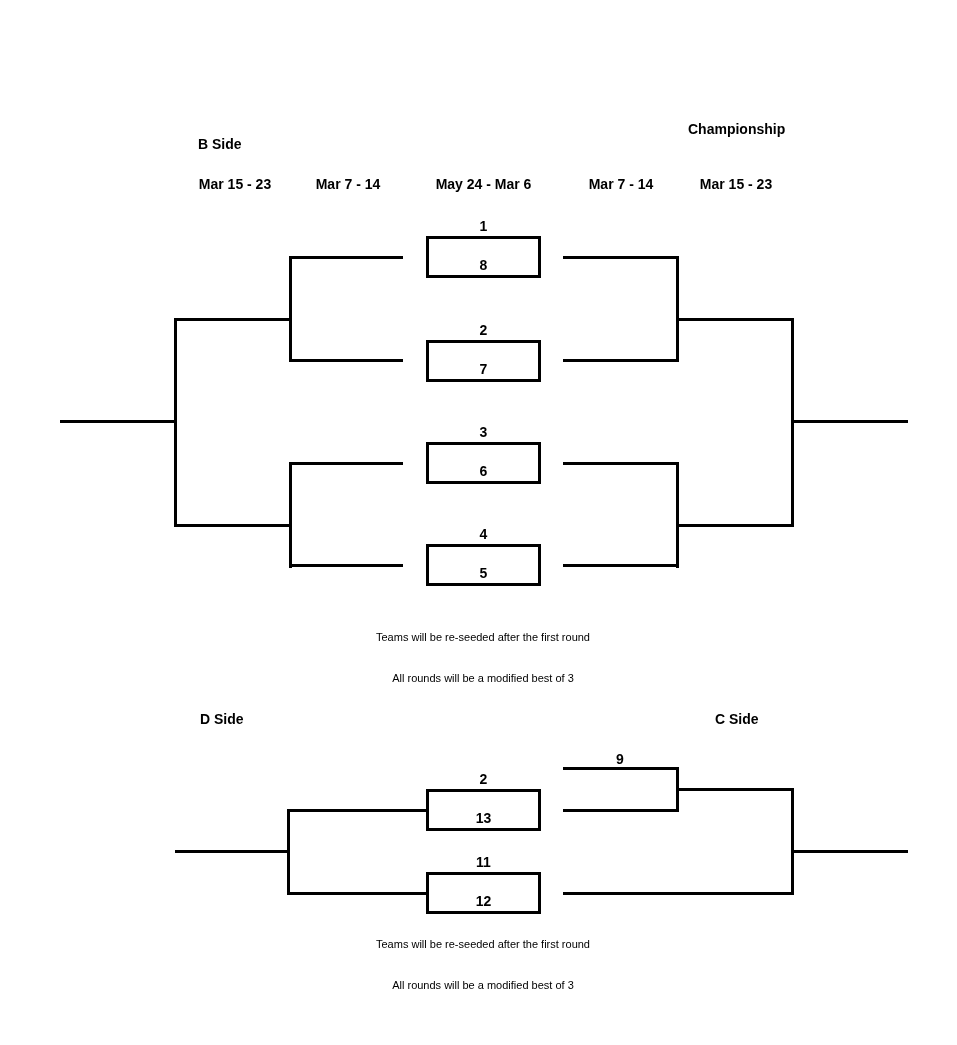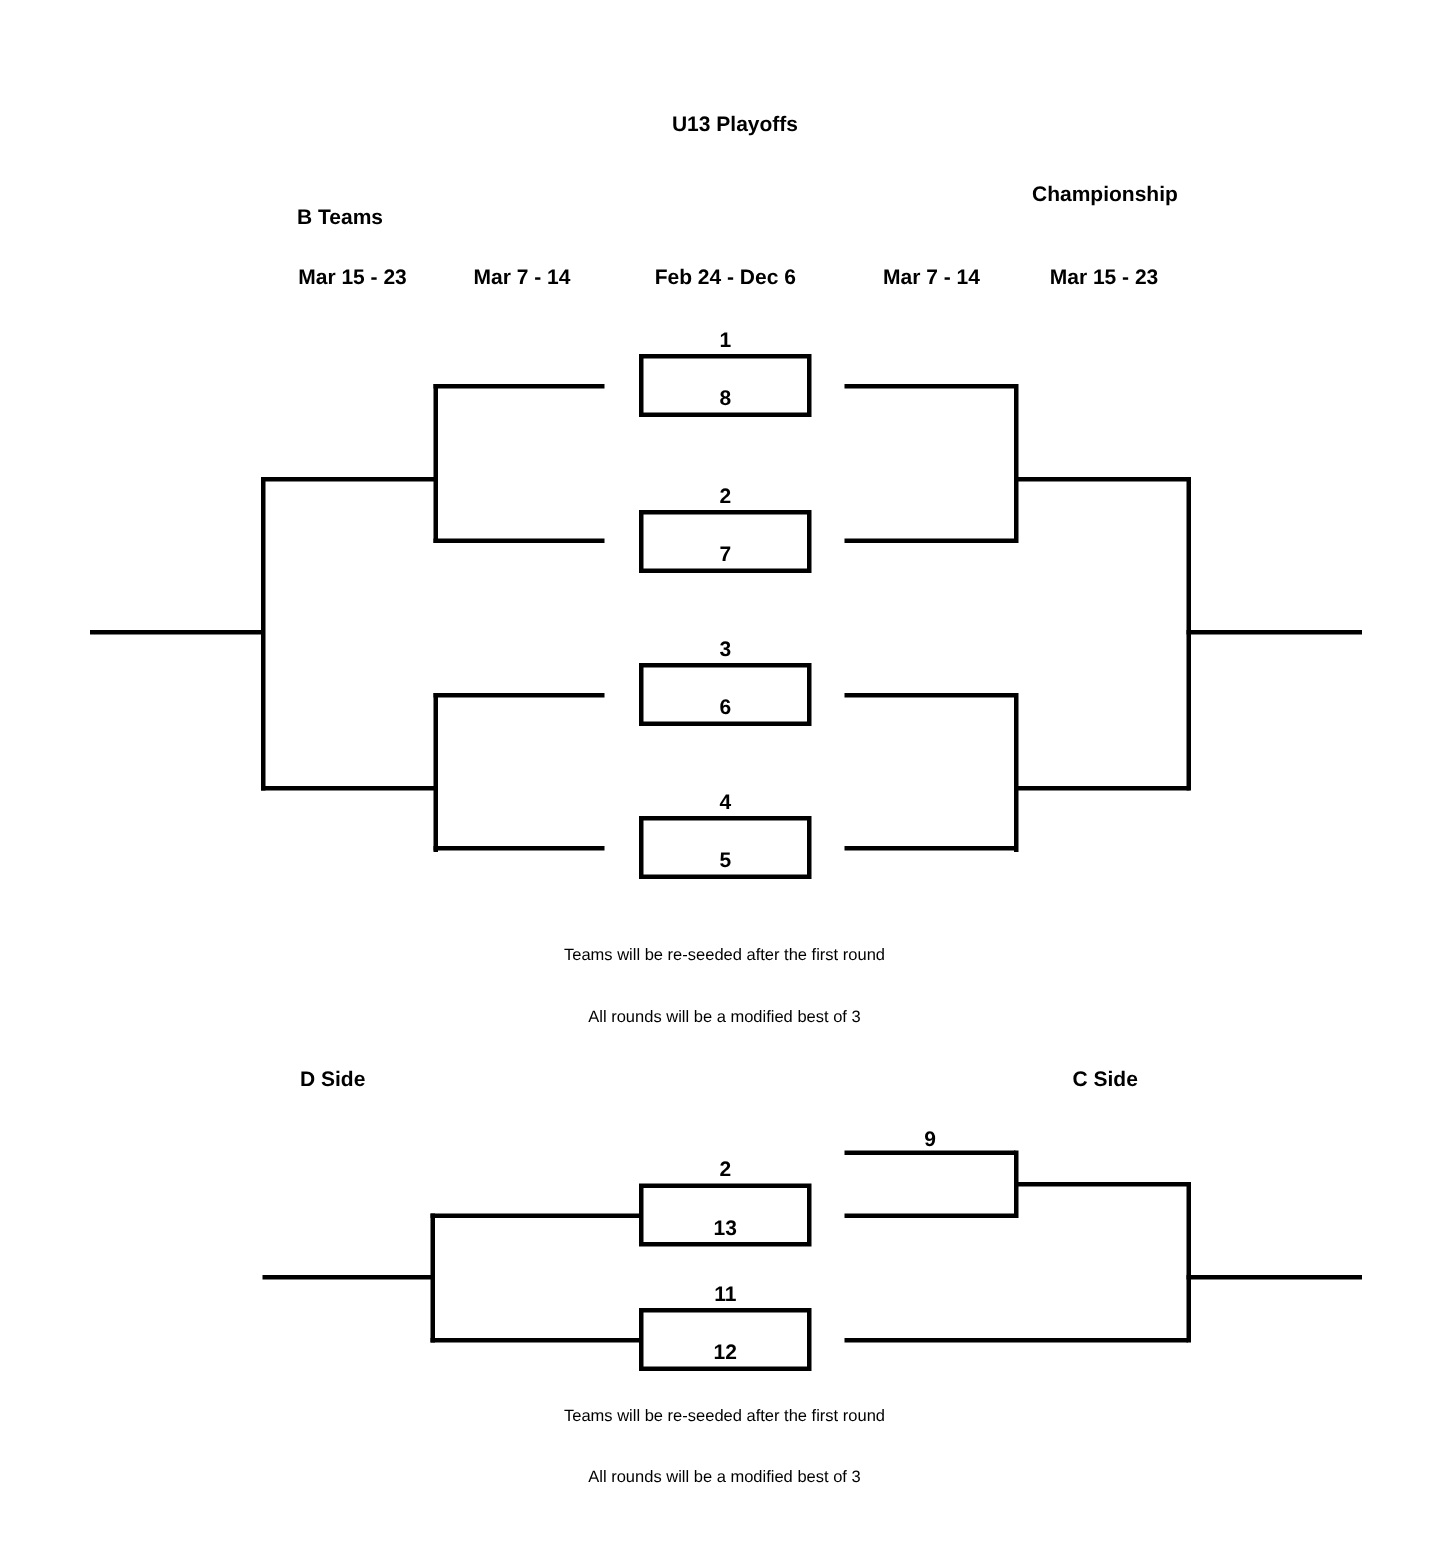--- a/index.html
+++ b/index.html
@@ -18,30 +18,29 @@
     box-sizing:border-box;background:#fff;display:flex;align-items:flex-end;
     justify-content:center;padding-bottom:3px;
   }
   .seed{font-size:14px;font-weight:bold;line-height:1;}
 </style>
 </head>
 <body>
 
 <div class="canvas">
 
-  <div class="t b c" style="left:190px;top:74px;width:600px;">U13 Playoffs</div>
 
   <div>
 
-    <div class="t b" style="left:198px;top:136px;">B Teams</div>
+    <div class="t b" style="left:198px;top:136px;">B Side</div>
     <div class="t b" style="left:688px;top:121px;">Championship</div>
 
     <div class="t b c" style="left:175px;top:176px;width:120px;">Mar 15 - 23</div>
     <div class="t b c" style="left:290px;top:176px;width:116px;">Mar 7 - 14</div>
-    <div class="t b c" style="left:408px;top:176px;width:151px;">Feb 24 - Dec 6</div>
+    <div class="t b c" style="left:408px;top:176px;width:151px;">May 24 - Mar 6</div>
     <div class="t b c" style="left:563px;top:176px;width:116px;">Mar 7 - 14</div>
     <div class="t b c" style="left:676px;top:176px;width:120px;">Mar 15 - 23</div>
 
     <div class="hl" style="left:60px;top:420px;width:115px;"></div>
     <div class="vl" style="left:174px;top:318px;height:209px;"></div>
     <div class="hl" style="left:174px;top:318px;width:116px;"></div>
     <div class="hl" style="left:174px;top:524px;width:116px;"></div>
     <div class="vl" style="left:289px;top:256px;height:106px;"></div>
     <div class="vl" style="left:289px;top:462px;height:106px;"></div>
     <div class="hl" style="left:289px;top:256px;width:114px;"></div>

